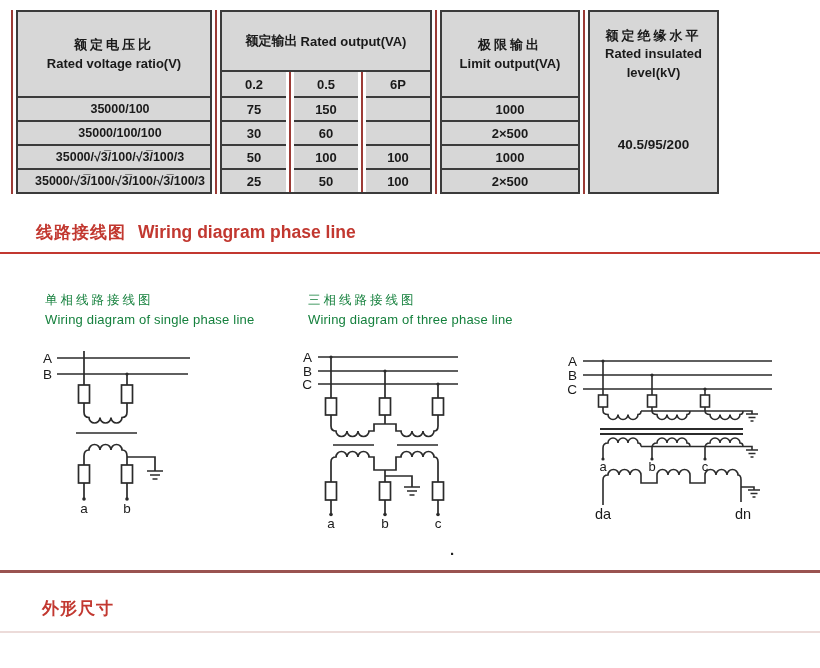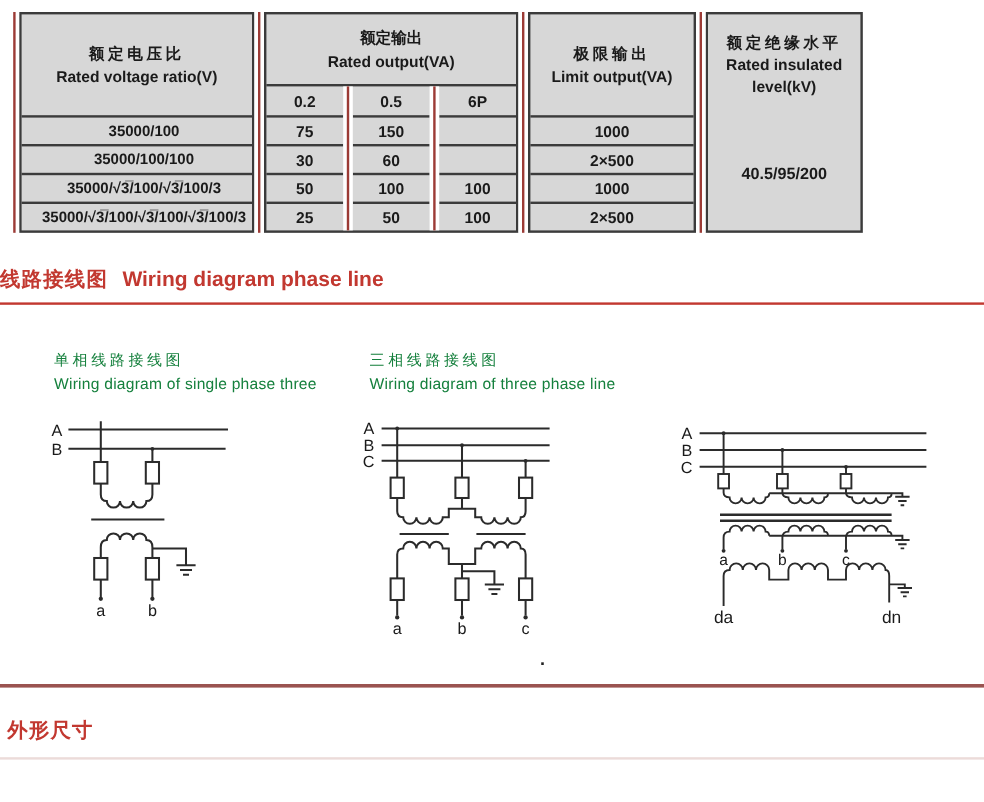--- a/index.html
+++ b/index.html
@@ -11,30 +11,30 @@
   .tg{border:2px solid #3b3b3b;background:#d7d7d7;display:flex;flex-direction:column;box-sizing:border-box;}
   .g1{width:105px}.g2{width:196px}.g3{width:212px}.g4{width:140px}.g5{width:131px}
   .chan{width:8px;background:#fff;position:relative;flex:0 0 8px;}
   .chan::after{content:"";position:absolute;left:3px;top:0;bottom:0;width:2px;background:#9c3b36;}
   .th{height:84px;display:flex;flex-direction:column;justify-content:center;align-items:center;
       gap:3px;font-weight:bold;font-size:13px;box-sizing:border-box;text-align:center;line-height:1.2;}
   .th .zh{letter-spacing:3px;}
   .td{height:24px;border-top:2px solid #3b3b3b;display:flex;align-items:center;justify-content:center;
       font-weight:bold;font-size:13px;box-sizing:border-box;white-space:nowrap;}
   .td.ratio{font-size:12.5px;padding-left:12px;}
-  .th-main{height:60px;border-bottom:2px solid #3b3b3b;display:flex;flex-direction:column;justify-content:center;
+  .th-main{height:60px;border-bottom:2px solid #3b3b3b;display:flex;justify-content:center;
       align-items:center;gap:3px;font-weight:bold;font-size:13px;box-sizing:border-box;}
   .subrow{display:flex;flex:1;border-radius:30px;}
   .subcol{flex:1;display:flex;flex-direction:column;}
   .sub-th{height:24px;display:flex;align-items:center;justify-content:center;font-weight:bold;font-size:13px;box-sizing:border-box;}
   .mergecell{flex:1;display:flex;align-items:center;justify-content:center;font-weight:bold;font-size:13.5px;}
 
   
   .sec-head{position:absolute;display:flex;align-items:baseline;gap:12px;font-weight:bold;}
-  .sec-head .zh{font-size:17px;letter-spacing:1px;}
+  .sec-head .zh{font-size:17px;letter-spacing:1px;margin-left:36px;}
   .sec-head .en{font-size:17.5px;}
   .rule{position:absolute;left:0;width:820px;}
   .rule-red{height:2px;background:#c23830;}
   .rule-thick{height:3px;background:#9a5350;}
   .rule-faint{height:2px;background:#ecdbd9;}
 
   
   .cap{position:absolute;font-size:12.5px;color:#15803d;line-height:20px;}
   .cap .zh{letter-spacing:3px;font-size:12.5px;}
   .cap .en{font-size:13px;letter-spacing:0.2px;}
@@ -123,21 +123,21 @@
   </div>
 
   <div class="sec-head" style="left:0;top:221px;color:#c23830;">
     <span class="zh">线路接线图</span>
     <span class="en">Wiring diagram phase line</span>
   </div>
   <div class="rule rule-red" style="top:252px;"></div>
 
   <div class="cap" style="left:45px;top:290px;">
     <div class="zh">单相线路接线图</div>
-    <div class="en">Wiring diagram of single phase three</div>
+    <div class="en">Wiring diagram of single phase line</div>
   </div>
   <div class="cap" style="left:308px;top:290px;">
     <div class="zh">三相线路接线图</div>
     <div class="en">Wiring diagram of three phase line</div>
   </div>
 
   <svg class="diagram-svg" width="820" height="200" viewBox="0 0 820 200" fill="none" stroke="#2b2b2b" stroke-width="1.7">
 
     <g>
       <path d="M57,18 H190 M57,34 H188"></path>

